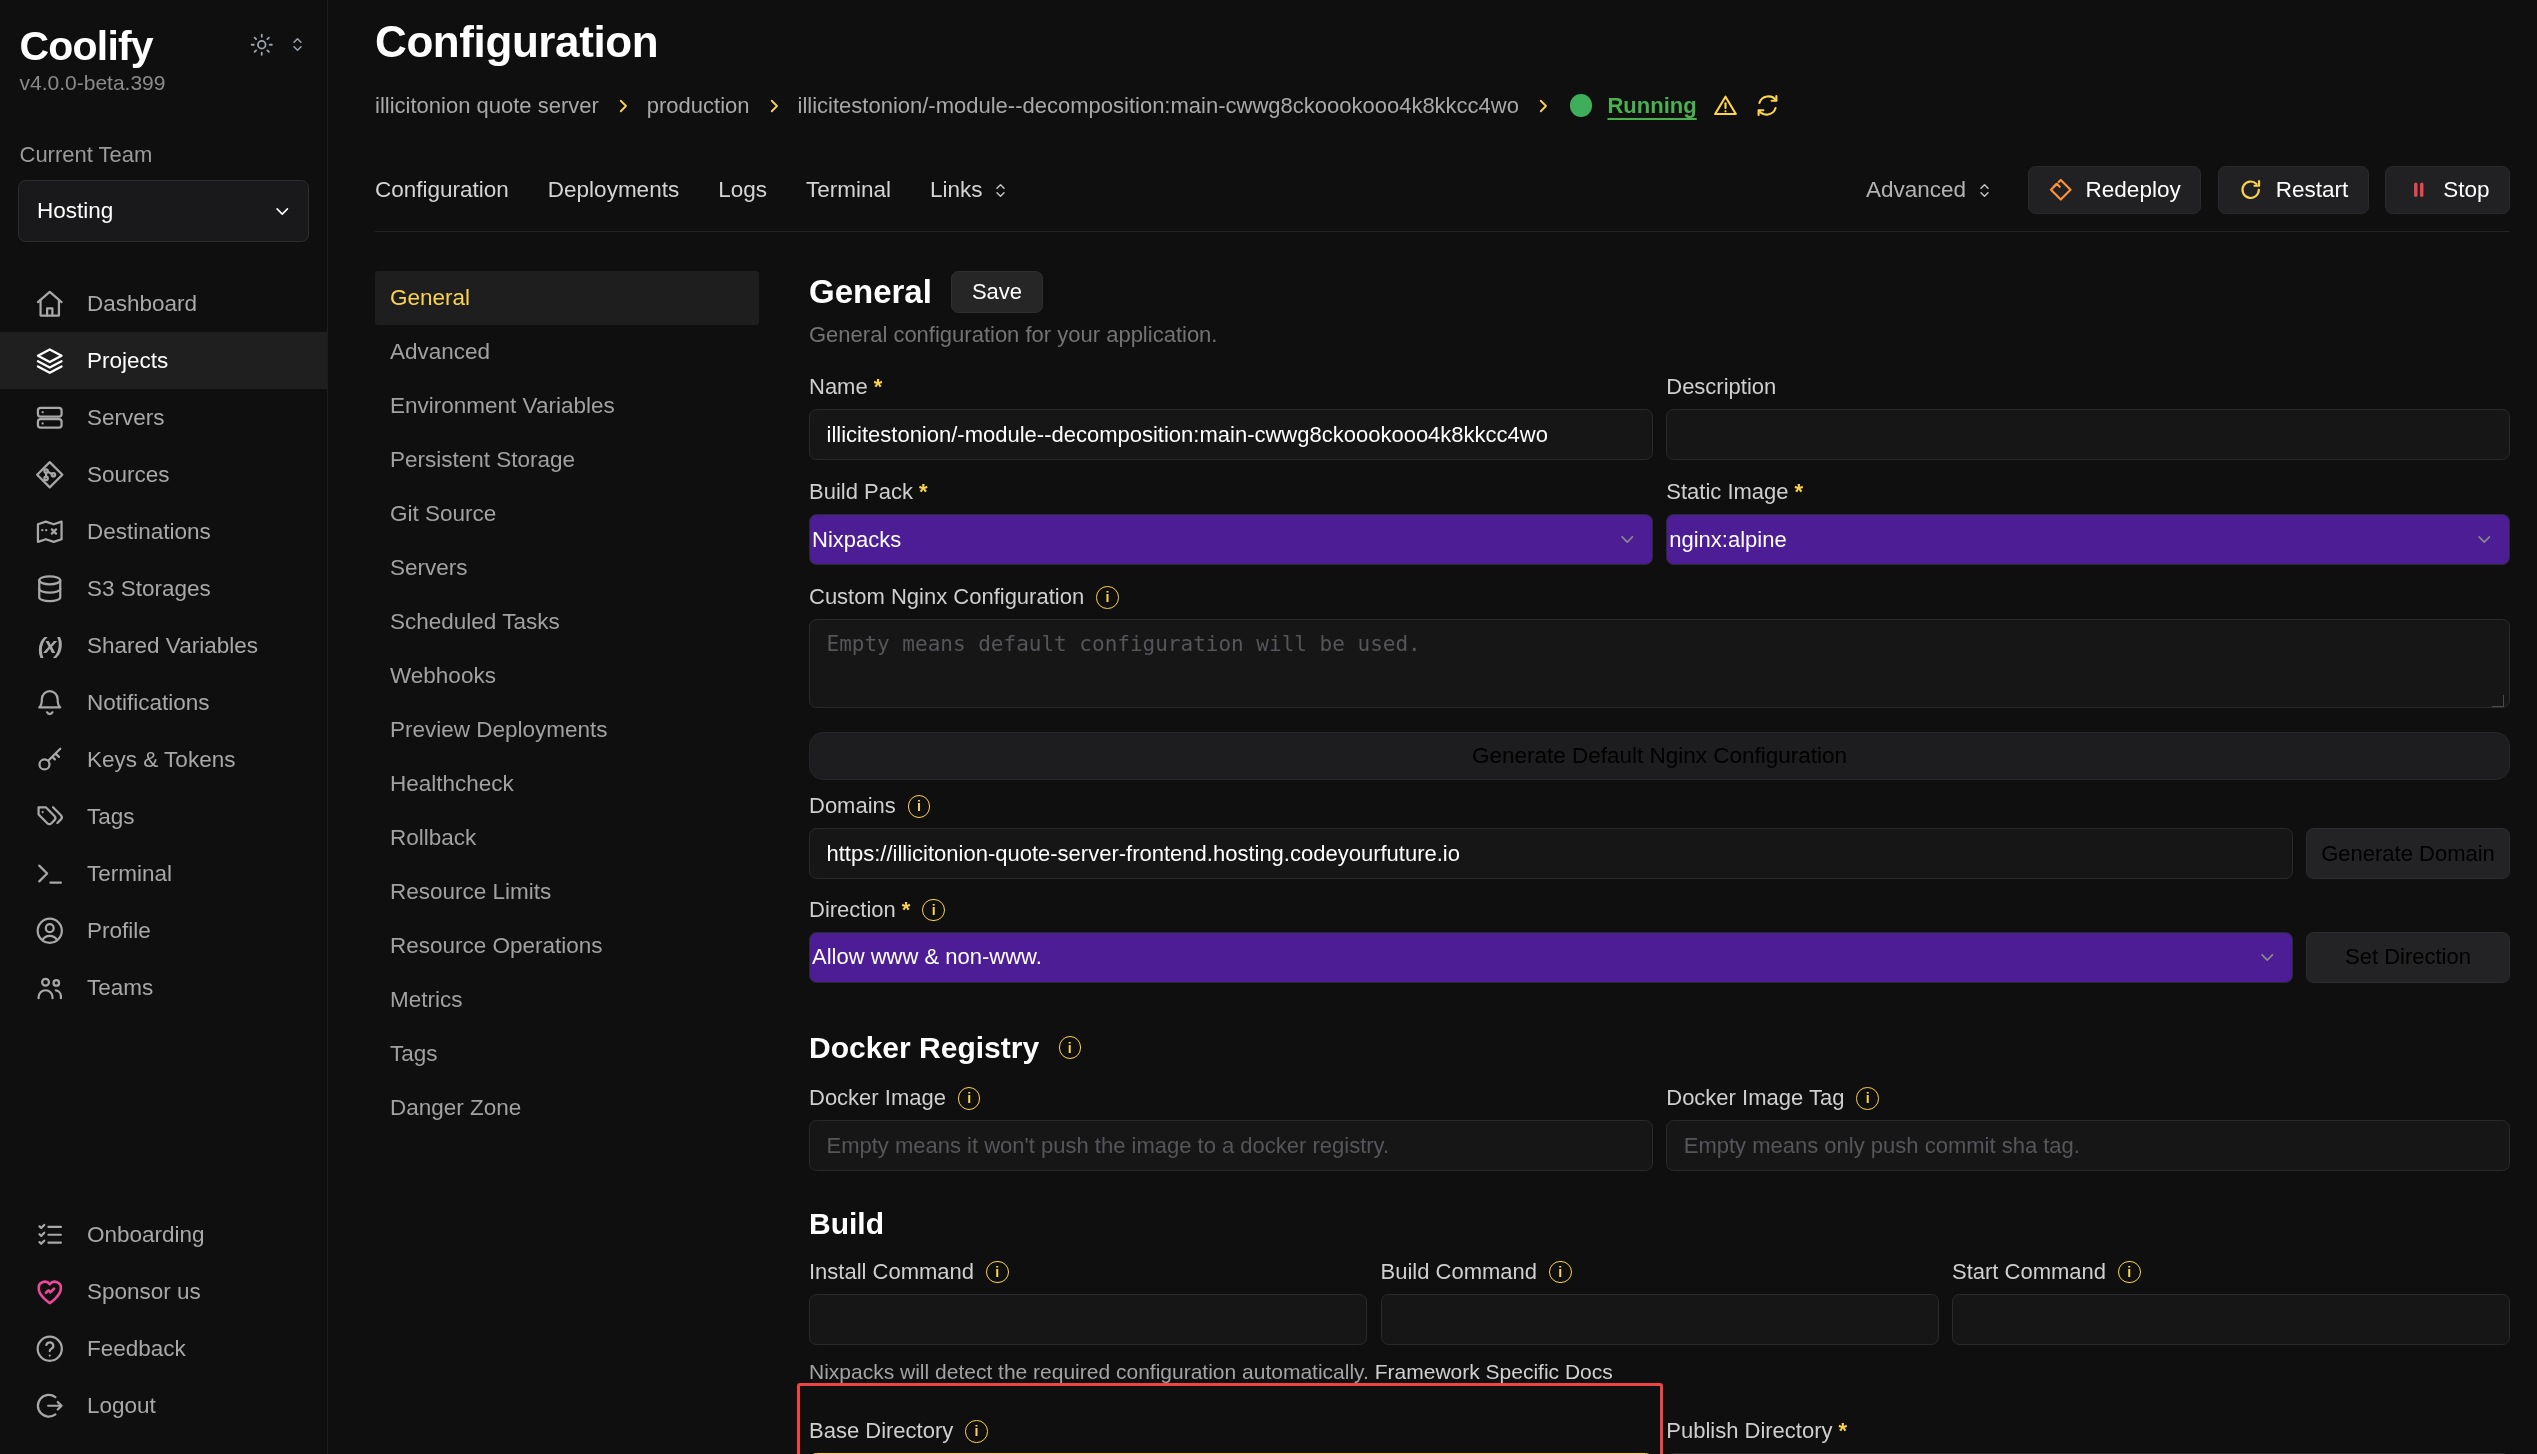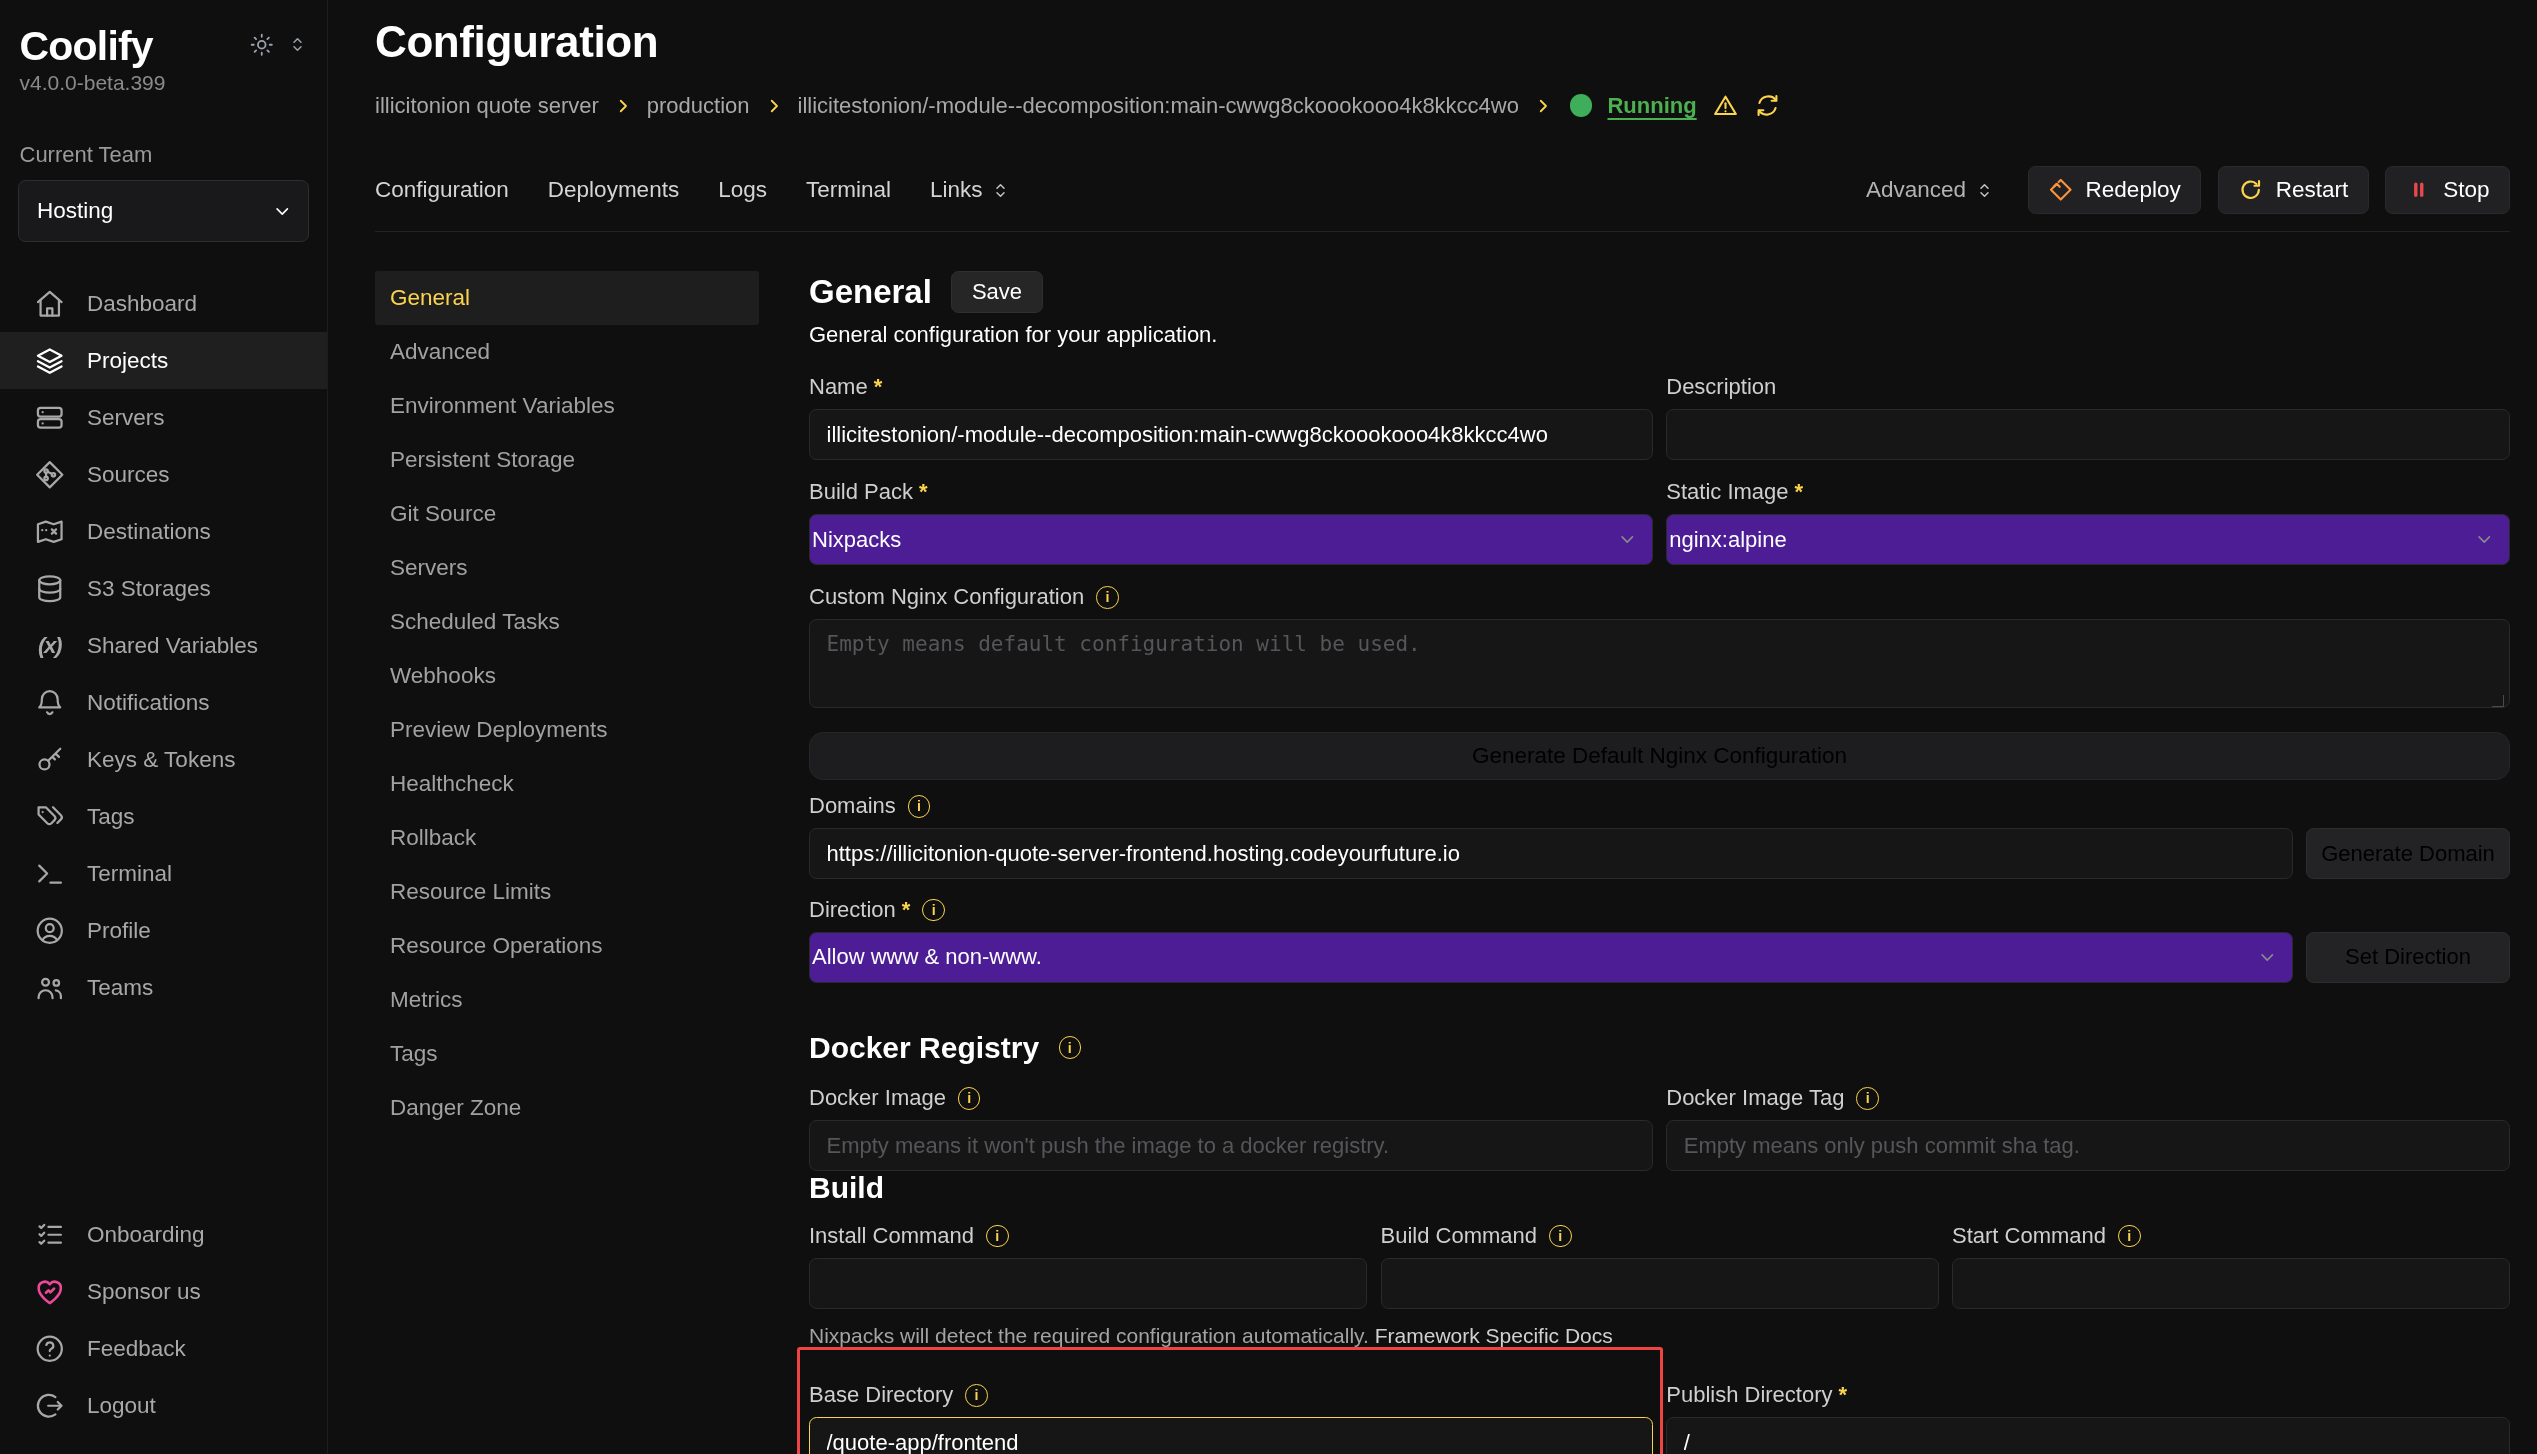--- a/index.html
+++ b/index.html
@@ -71,21 +71,21 @@
     height: 54px; display: flex; align-items: center; padding-left: 15px;
     color: #a1a1a1; font-size: 22.5px; cursor: pointer; border-radius: 3px;
   }
   .subnav-item.active { background: #1e1e1e; color: #fcd34d; }
 
   .form { flex: 1; margin-left: 50px; position: relative; }
   .sec-head { display: flex; align-items: center; gap: 19.5px; }
   .sec-title { font-size: 33px; font-weight: 700; }
   .sec-title.sm { font-size: 30px; }
   .save-btn { height: 42px; background: #262626; border-radius: 7.5px; padding: 0 19.5px; display: inline-flex; align-items: center; font-size: 22px; cursor: pointer; color: #fff; border: 0.8px solid #303030; }
-  .subtitle { margin-top: 9px; color: #ffffff; font-size: 22px; }
+  .subtitle { margin-top: 9px; color: #737373; font-size: 22px; }
 
   .grid2 { display: grid; grid-template-columns: 1fr 1fr; column-gap: 13.5px; }
   .grid3 { display: grid; grid-template-columns: 1fr 1fr 1fr; column-gap: 13.5px; }
   .gridbtn { display: grid; grid-template-columns: 1fr 204px; column-gap: 13.5px; }
 
   .flabel { display: flex; align-items: center; gap: 6px; font-size: 22px; color: #cfcfcf; margin-bottom: 9px; height: 25.5px; }
   .req::before { content: "*"; color: #fcd34d; font-size: 22px; font-weight: 700; }
   .info-icon { display: inline-flex; width: 22.5px; height: 22.5px; border: 1.5px solid #fcd34d; border-radius: 50%; color: #fcd34d; font-size: 14.3px; align-items: center; justify-content: center; font-weight: 700; margin-left: 6px; flex: 0 0 22.5px; }
   .info-icon::before { content: "i"; }
 
@@ -104,21 +104,21 @@
   textarea.field { height: 89px; padding: 12px 16.5px; font-family: "DejaVu Sans Mono", monospace; font-size: 21px; resize: none; }
   textarea.field::placeholder { color: #55555a; }
   .resize-handle { position: absolute; right: 6px; bottom: 7.5px; width: 12px; height: 12px; border-right: 1.5px solid #4a4a4a; border-bottom: 1.5px solid #4a4a4a; }
   .wide-btn { margin-top: 18px; height: 48px; background: #1d1d1f; border: 0.8px solid #262628; border-radius: 14px; display: flex; align-items: center; justify-content: center; font-size: 22.5px; cursor: pointer; }
   .side-btn { height: 51px; background: #232325; border: 0.8px solid #2d2d2f; border-radius: 7.5px; display: flex; align-items: center; justify-content: center; font-size: 22px; cursor: pointer; white-space: nowrap; }
 
   .note { margin-top: 15px; font-size: 21px; color: #a3a3a3; }
   .note a { color: #d0d0d0; text-decoration: underline; text-underline-offset: 3.8px; cursor: pointer; }
 
   .mt36 { margin-top: 27px; } .mt26 { margin-top: 19.5px; } .mt24 { margin-top: 18px; }
-  .mt18 { margin-top: 13.5px; } .mt64 { margin-top: 48px; } .mt48 { }
+  .mt18 { margin-top: 13.5px; } .mt64 { margin-top: 48px; } .mt48 { margin-top: 36px; }
   .mt28 { margin-top: 21px; } .mt30 { margin-top: 22.5px; }
 
   .annotated { position: relative; }
   .annotation-box { position: absolute; left: -12px; right: -10.5px; top: -36px; bottom: -10.5px; border: 3px solid #ef4444; border-radius: 3px; pointer-events: none; }
 </style>
 </head>
 <body>
 
 <aside class="sidebar">
   <div class="logo-row">

